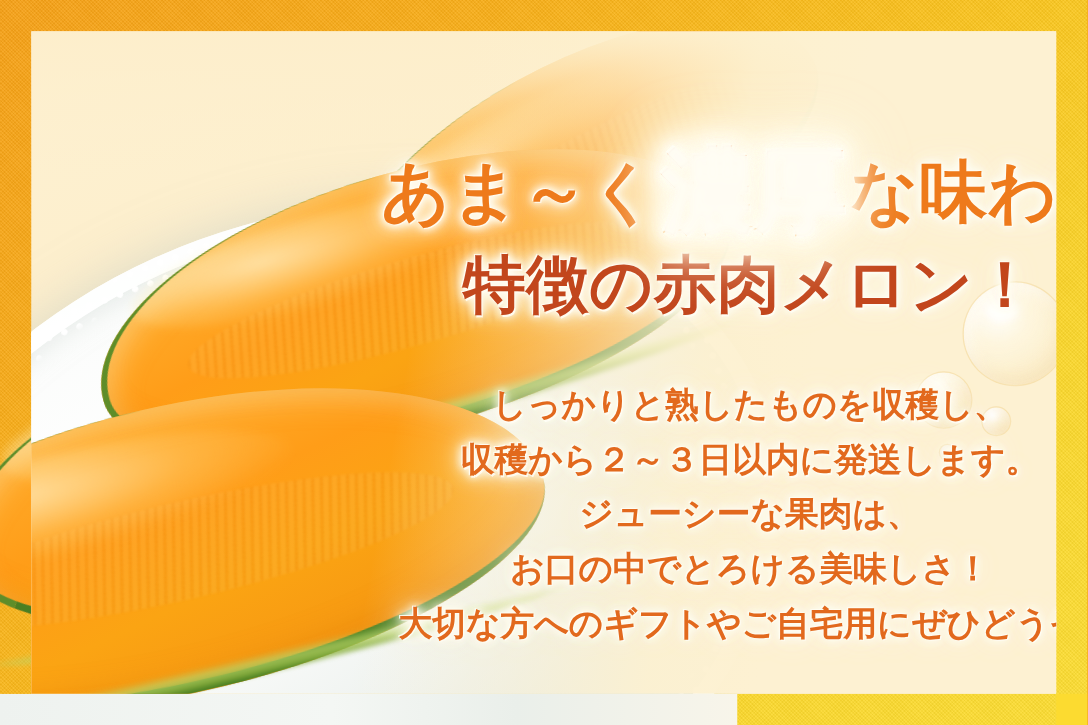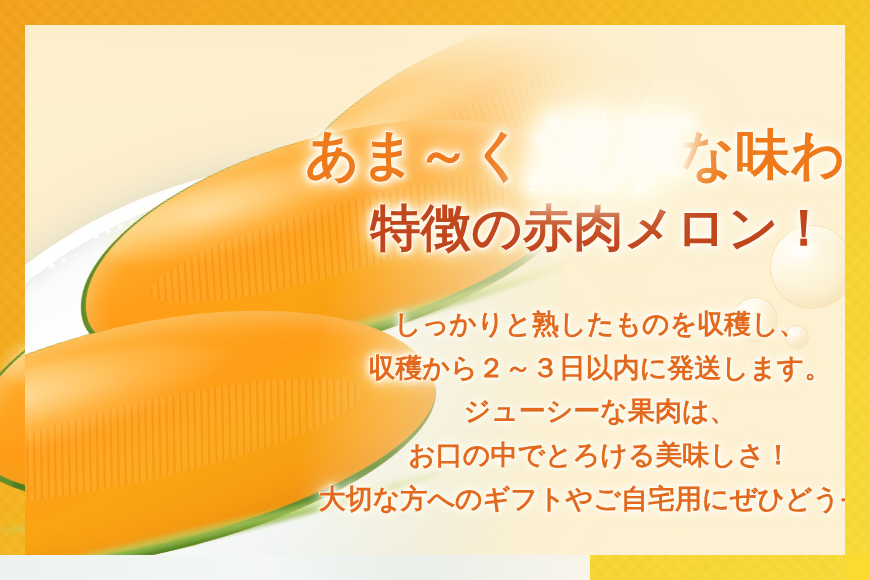--- a/index.html
+++ b/index.html
@@ -199,21 +199,20 @@
     font-size:74px;
     font-weight:700;
     background:linear-gradient(to bottom,#e8501a 0%,#ec631a 30%,#f27d1c 62%,#f79522 100%);
     -webkit-background-clip:text;
     background-clip:text;
     color:transparent;
     -webkit-text-fill-color:transparent;
     filter:drop-shadow(0 0 6px #fffdf4) drop-shadow(0 0 12px #fff8e4) drop-shadow(0 0 20px rgba(255,248,226,.85));
     padding:0 2px;
     vertical-align:-6px;
-    font-style:italic;
   }
   #hl-2{
     font-size:50px;
     color:#c2461c;
   }
 
   #body-copy{
     position:absolute; left:0; right:0; top:278px;
   }
   .body-line{

